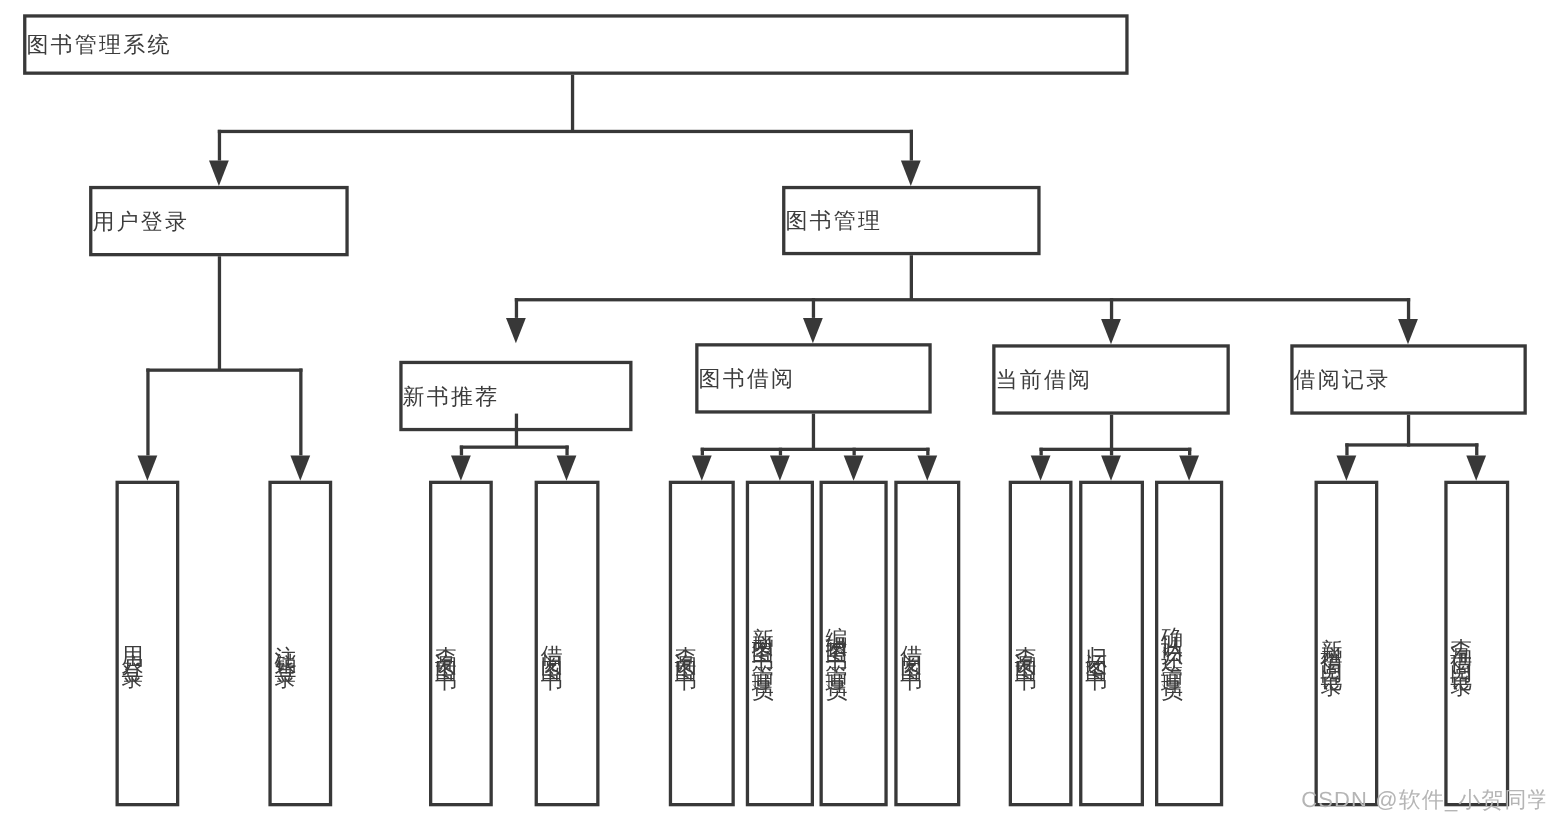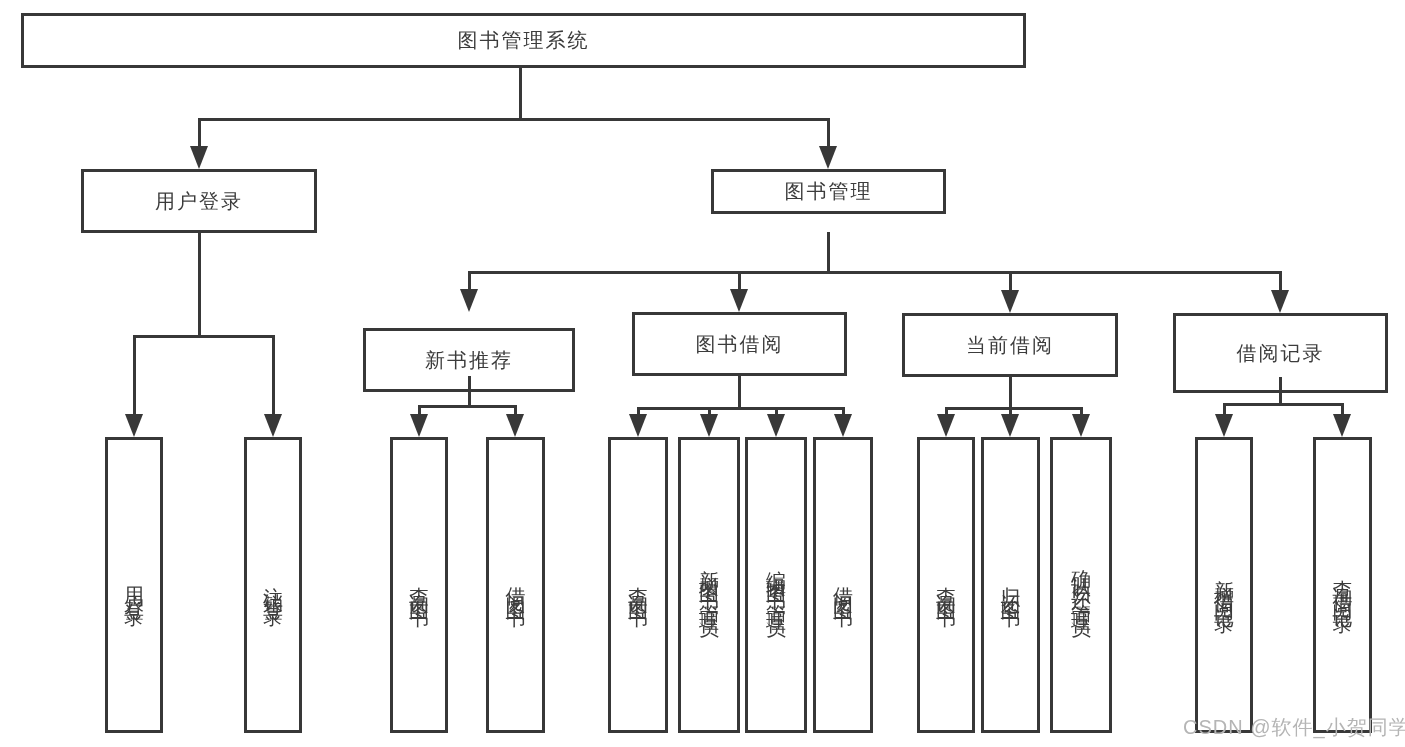--- a/index.html
+++ b/index.html
@@ -3,21 +3,21 @@
 <meta charset="utf-8">
 <style>
   html,body { margin:0; padding:0; background:#ffffff; }
   .canvas {
     position:relative; width:1405px; height:747px; background:#ffffff;
     font-family:"Liberation Sans", sans-serif; overflow:hidden;
   }
   .box {
     position:absolute; box-sizing:border-box;
     border:3px solid #383838; background:#ffffff;
-    display:flex; align-items:center; justify-content:center;
+    display:flex; align-items:center; 
     color:#3c3c3c; font-size:20px; letter-spacing:2px;
     font-weight:400;
   }
   .leaf .vtext {
     writing-mode:vertical-rl; text-orientation:mixed;
     letter-spacing:7px; line-height:1.15; font-size:20px;
   }
   .hl, .vl, .arr { position:absolute; background:#383838; }
   .hl { height:3px; }
   .vl { width:3px; }
@@ -39,37 +39,37 @@
 <div class="canvas">
 
   <div class="box" style="left:21px;top:13px;width:1005px;height:55px">
     <span>图书管理系统</span>
   </div>
 
   <div class="box" style="left:81px;top:169px;width:236px;height:64px">
     <span>用户登录</span>
   </div>
 
-  <div class="box" style="left:711px;top:169px;width:235px;height:45px">
+  <div class="box" style="left:711px;top:169px;width:235px;height:63px">
     <span>图书管理</span>
   </div>
 
   <div class="box" style="left:363px;top:328px;width:212px;height:64px">
     <span>新书推荐</span>
   </div>
 
   <div class="box" style="left:902px;top:313px;width:216px;height:64px">
     <span>当前借阅</span>
   </div>
 
   <div class="box" style="left:632px;top:312px;width:215px;height:64px">
     <span>图书借阅</span>
   </div>
 
-  <div class="box" style="left:1173px;top:313px;width:215px;height:80px">
+  <div class="box" style="left:1173px;top:313px;width:215px;height:64px">
     <span>借阅记录</span>
   </div>
 
   <div class="box leaf" style="left:105px;top:437px;width:58px;height:296px">
     <span class="vtext">用户登录</span>
   </div>
   <div class="box leaf" style="left:244px;top:437px;width:58px;height:296px">
     <span class="vtext">注销登录</span>
   </div>
 

